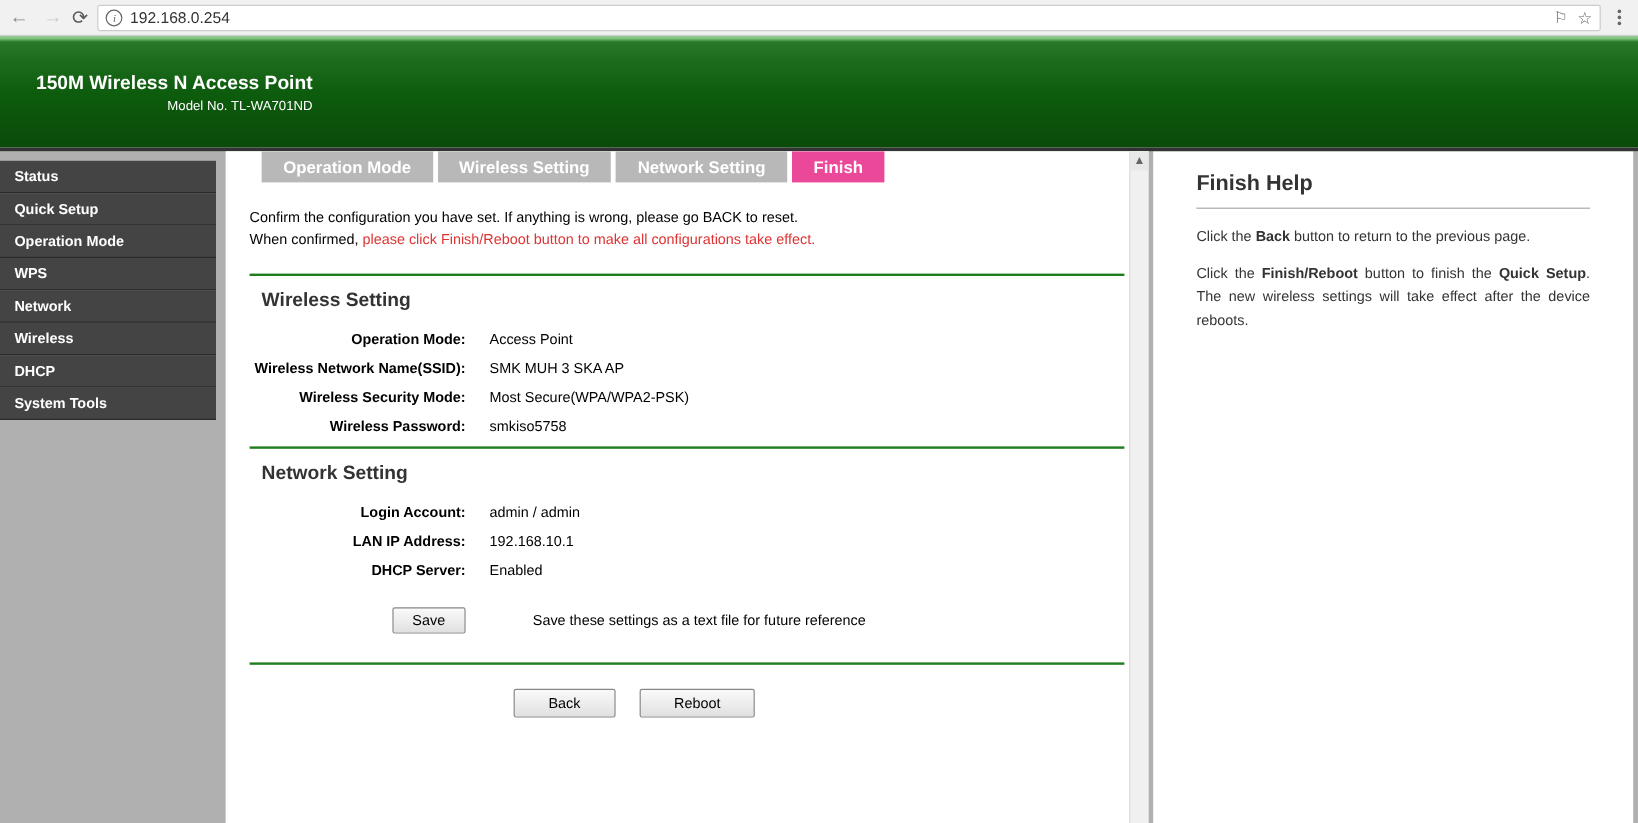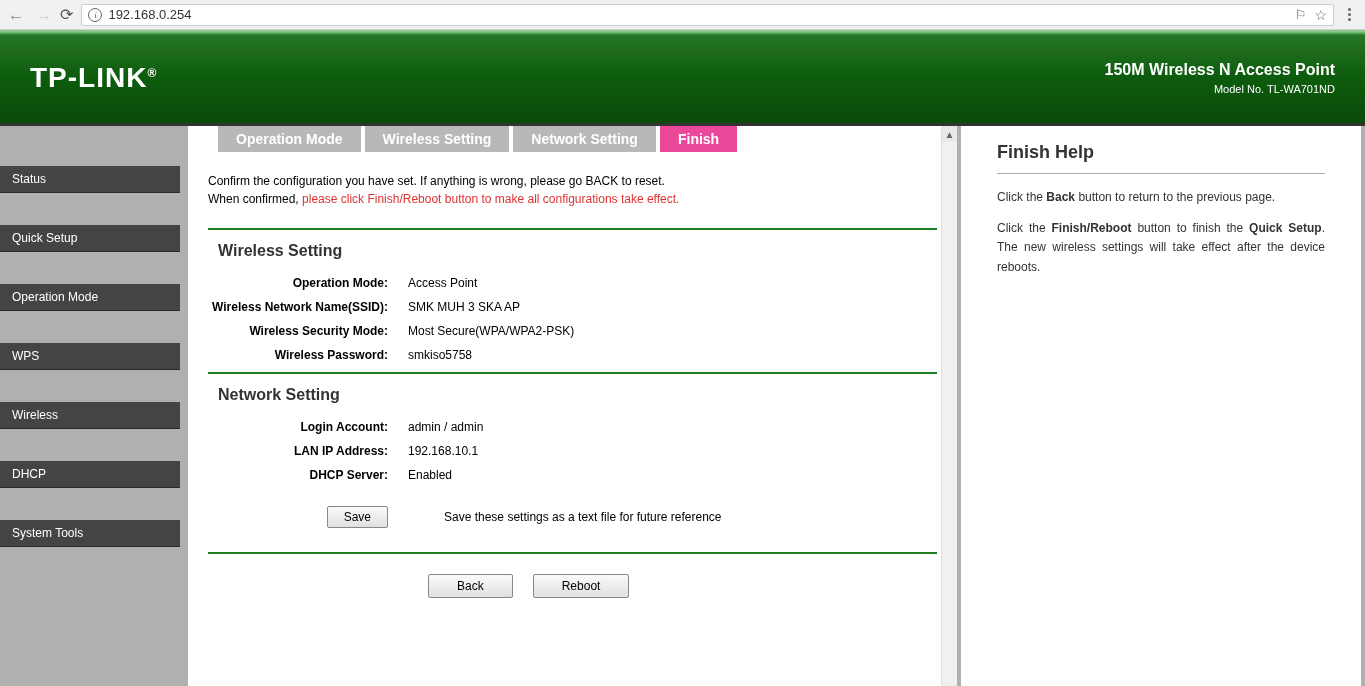--- a/index.html
+++ b/index.html
@@ -23,21 +23,21 @@
 .header-banner::before { content: ""; position: absolute; top: 0; left: 0; right: 0; height: 3px; background: linear-gradient(to bottom, #7fc77f, transparent); }
 .logo { color: #fff; font-size: 28px; font-weight: bold; letter-spacing: 1px; font-family: Arial, sans-serif; }
 .logo sup { font-size: 12px; vertical-align: super; }
 .header-right { text-align: right; color: #fff; }
 .product-name { font-size: 16px; font-weight: bold; margin-bottom: 4px; }
 .model-no { font-size: 11px; text-align: right; }
 
 
 .main-area { display: flex; height: calc(686px - 30px - 96px); background: #b0b0b0; }
 .sidebar { width: 180px; background: #b0b0b0; padding-top: 8px; }
-.sidebar-item { background: #444; color: #fff; padding: 6px 12px; font-size: 12px; font-weight: normal; border-bottom: 1px solid #2a2a2a; cursor: pointer; margin-top: 32px; }
+.sidebar-item { background: #444; color: #fff; padding: 6px 12px; font-size: 12px; font-weight: bold; border-bottom: 1px solid #2a2a2a; cursor: pointer; }
 
 .content-wrap { flex: 1; display: flex; background: #b0b0b0; }
 .content { flex: 1; background: #fff; margin: 0 4px 0 8px; padding: 0; position: relative; }
 .content-inner { padding: 0 20px 20px 20px; height: 100%; overflow-y: auto; }
 
 
 .tabs { display: flex; margin-bottom: 20px; margin-left: 10px; }
 .tab { padding: 5px 18px; background: #b8b8b8; color: #fff; font-weight: bold; font-size: 14px; margin-right: 4px; cursor: pointer; }
 .tab.active { background: #ec4899; }
 
@@ -86,33 +86,33 @@
     </div>
   </div>
   <div class="menu-dots">
     <span></span>
       <span></span>
       <span></span>
   </div>
 </div>
 
 <div class="header-banner">
-  <div class="logo"><span>TP-LINK</span><sup>®</sup></div>
   <div class="header-right">
     <div class="product-name">150M Wireless N Access Point</div>
     <div class="model-no">Model No. TL-WA701ND</div>
   </div>
 </div>
 
 <div class="main-area">
   <div class="sidebar">
     <div class="sidebar-item">Status</div>
     <div class="sidebar-item">Quick Setup</div>
     <div class="sidebar-item">Operation Mode</div>
     <div class="sidebar-item">WPS</div>
+    <div class="sidebar-item">Network</div>
     <div class="sidebar-item">Wireless</div>
     <div class="sidebar-item">DHCP</div>
     <div class="sidebar-item">System Tools</div>
   </div>
 
   <div class="content-wrap">
     <div class="content">
       <div class="content-inner">
         <div class="tabs">
           <div class="tab">Operation Mode</div>

